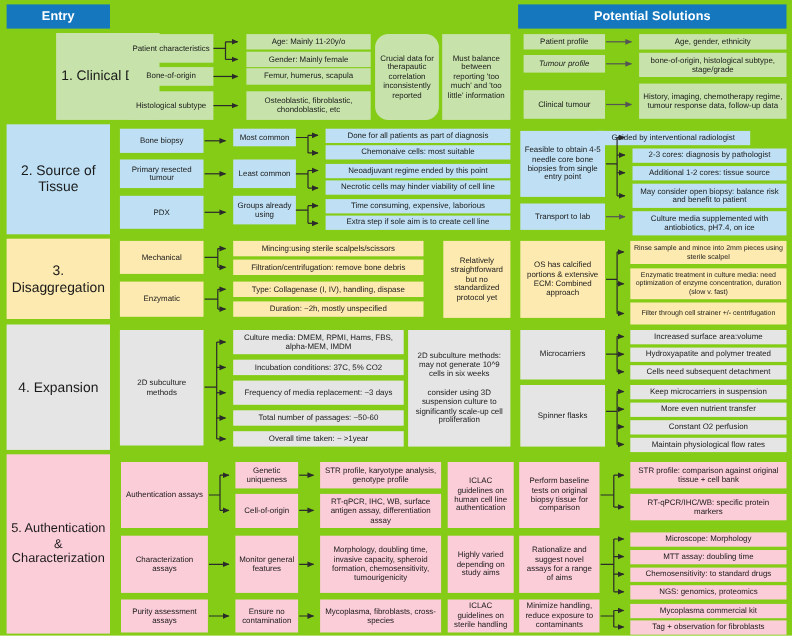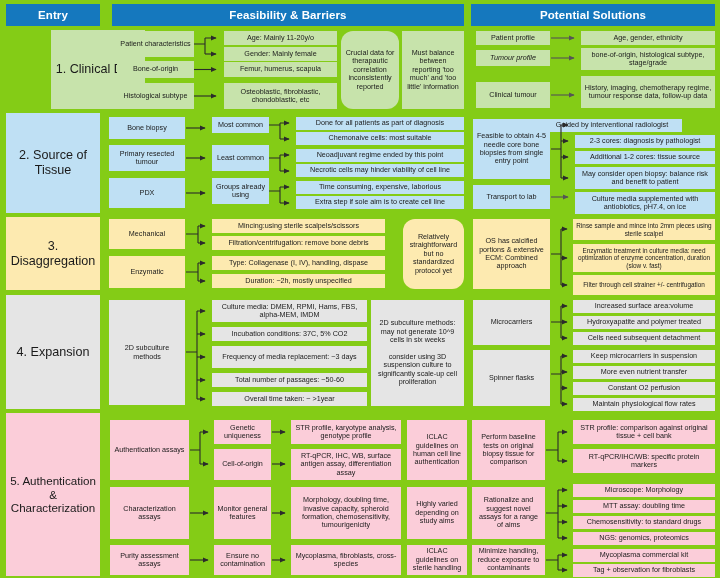--- a/index.html
+++ b/index.html
@@ -57,21 +57,20 @@
   }
   .ln { stroke: #2b2b2b; stroke-width: 1.1px; fill: none; }
   .ln-g { stroke: #555; stroke-width: 1.1px; fill: none; }
 </style>
 </head>
 <body>
 
 <div id="page">
 
   <div class="hdr" style="left:6px; top:4px; width:94px; height:22px;">Entry</div>
-  <div class="hdr" style="left:112px; top:4px; width:352px; height:22px;">Feasibility &amp; Barriers</div>
   <div class="hdr" style="left:471px; top:4px; width:244px; height:22px;">Potential Solutions</div>
 
   <div class="box c-green sec-title" style="left:17px; top:30px; width:94px; height:79px;margin-left:34px;">1. Clinical Data</div>
 
   <div class="box c-green f7" style="left:117px; top:31px; width:77px; height:26px;">Patient characteristics</div>
   <div class="box c-green f7" style="left:117px; top:61px; width:77px; height:17px;">Bone-of-origin</div>
   <div class="box c-green f7" style="left:117px; top:83px; width:77px; height:26px;">Histological subtype</div>
 
   <div class="box c-green f7" style="left:224px; top:31px; width:113px; height:14px;">Age: Mainly 11-20y/o</div>
   <div class="box c-green f7" style="left:224px; top:47px; width:113px; height:14px;">Gender: Mainly female</div>
@@ -118,21 +117,21 @@
   <div class="box c-yellow sec-title" style="left:6px; top:217px; width:94px; height:73px;">3. Disaggregation</div>
 
   <div class="box c-yellow f7" style="left:109px; top:219px; width:76px; height:30px;">Mechanical</div>
   <div class="box c-yellow f7" style="left:109px; top:256px; width:76px; height:32px;">Enzymatic</div>
 
   <div class="box c-yellow f7" style="left:212px; top:219px; width:173px; height:14px;">Mincing:using sterile scalpels/scissors</div>
   <div class="box c-yellow f7" style="left:212px; top:236px; width:173px; height:14px;">Filtration/centrifugation: remove bone debris</div>
   <div class="box c-yellow f7" style="left:212px; top:256px; width:173px; height:14px;">Type: Collagenase (I, IV), handling, dispase</div>
   <div class="box c-yellow f7" style="left:212px; top:274px; width:173px; height:14px;">Duration: ~2h, mostly unspecified</div>
 
-  <div class="box c-yellow f7" style="left:403px; top:219px; width:61px; height:70px;border-radius:12px;">Relatively straightforward but no standardized protocol yet</div>
+  <div class="box c-yellow f7" style="left:403px; top:219px; width:61px; height:70px;">Relatively straightforward but no standardized protocol yet</div>
 
   <div class="box c-yellow f7" style="left:473px; top:219px; width:77px; height:70px;">OS has calcified portions &amp; extensive ECM: Combined approach</div>
 
   <div class="box c-yellow f6" style="left:573px; top:219px; width:142px; height:21px;">Rinse sample and mince into 2mm pieces using sterile scalpel</div>
   <div class="box c-yellow f6" style="left:573px; top:244px; width:142px; height:28px;">Enzymatic treatment in culture media: need optimization of enzyme concentration, duration (slow v. fast)</div>
   <div class="box c-yellow f6" style="left:573px; top:275px; width:142px; height:20px;">Filter through cell strainer +/- centrifugation</div>
 
   <div class="box c-grey sec-title" style="left:6px; top:295px; width:94px; height:114px;">4. Expansion</div>
 
   <div class="box c-grey f7" style="left:109px; top:300px; width:76px; height:105px;">2D subculture methods</div>

